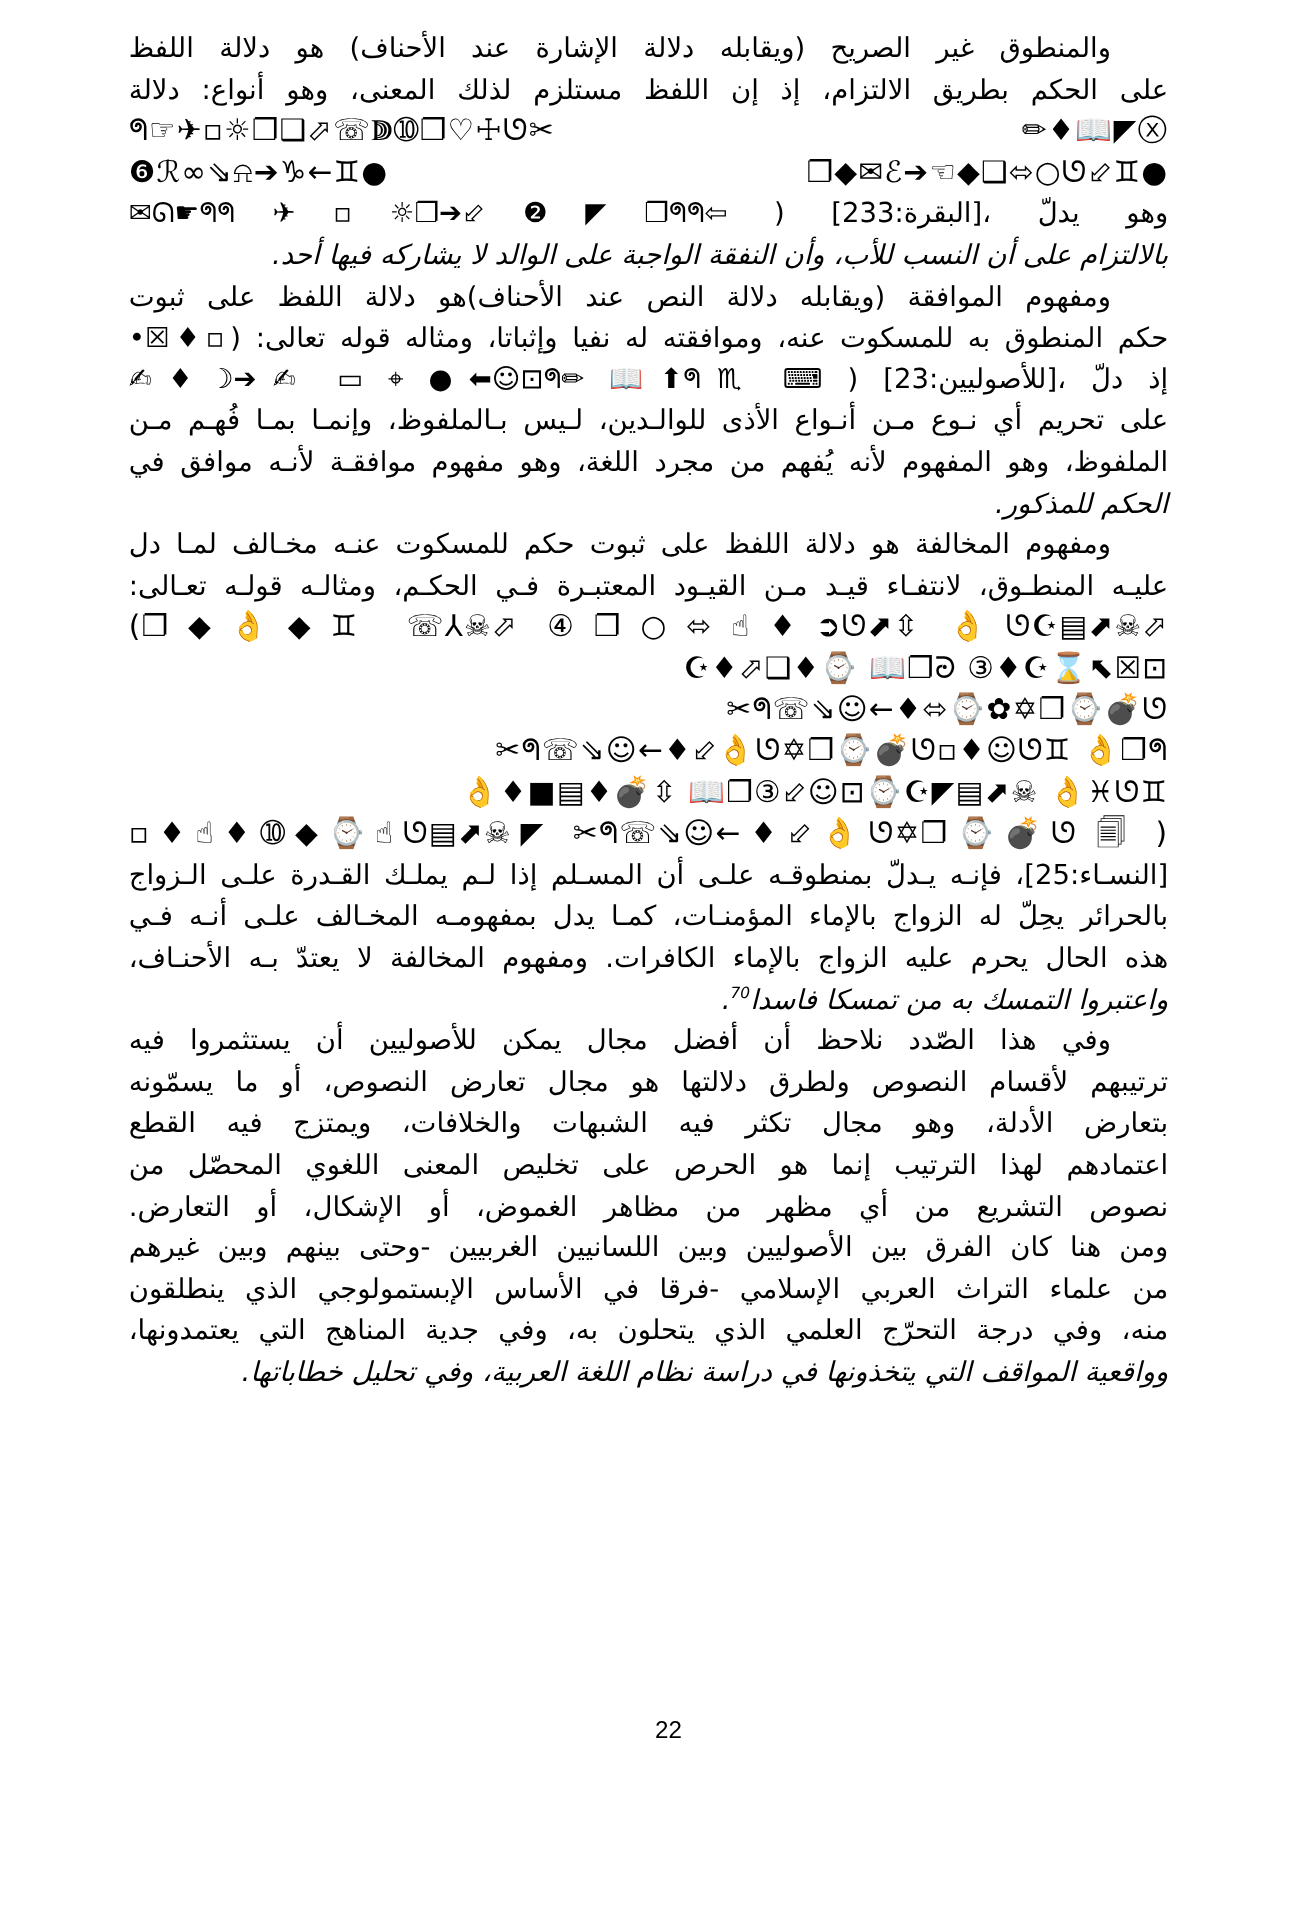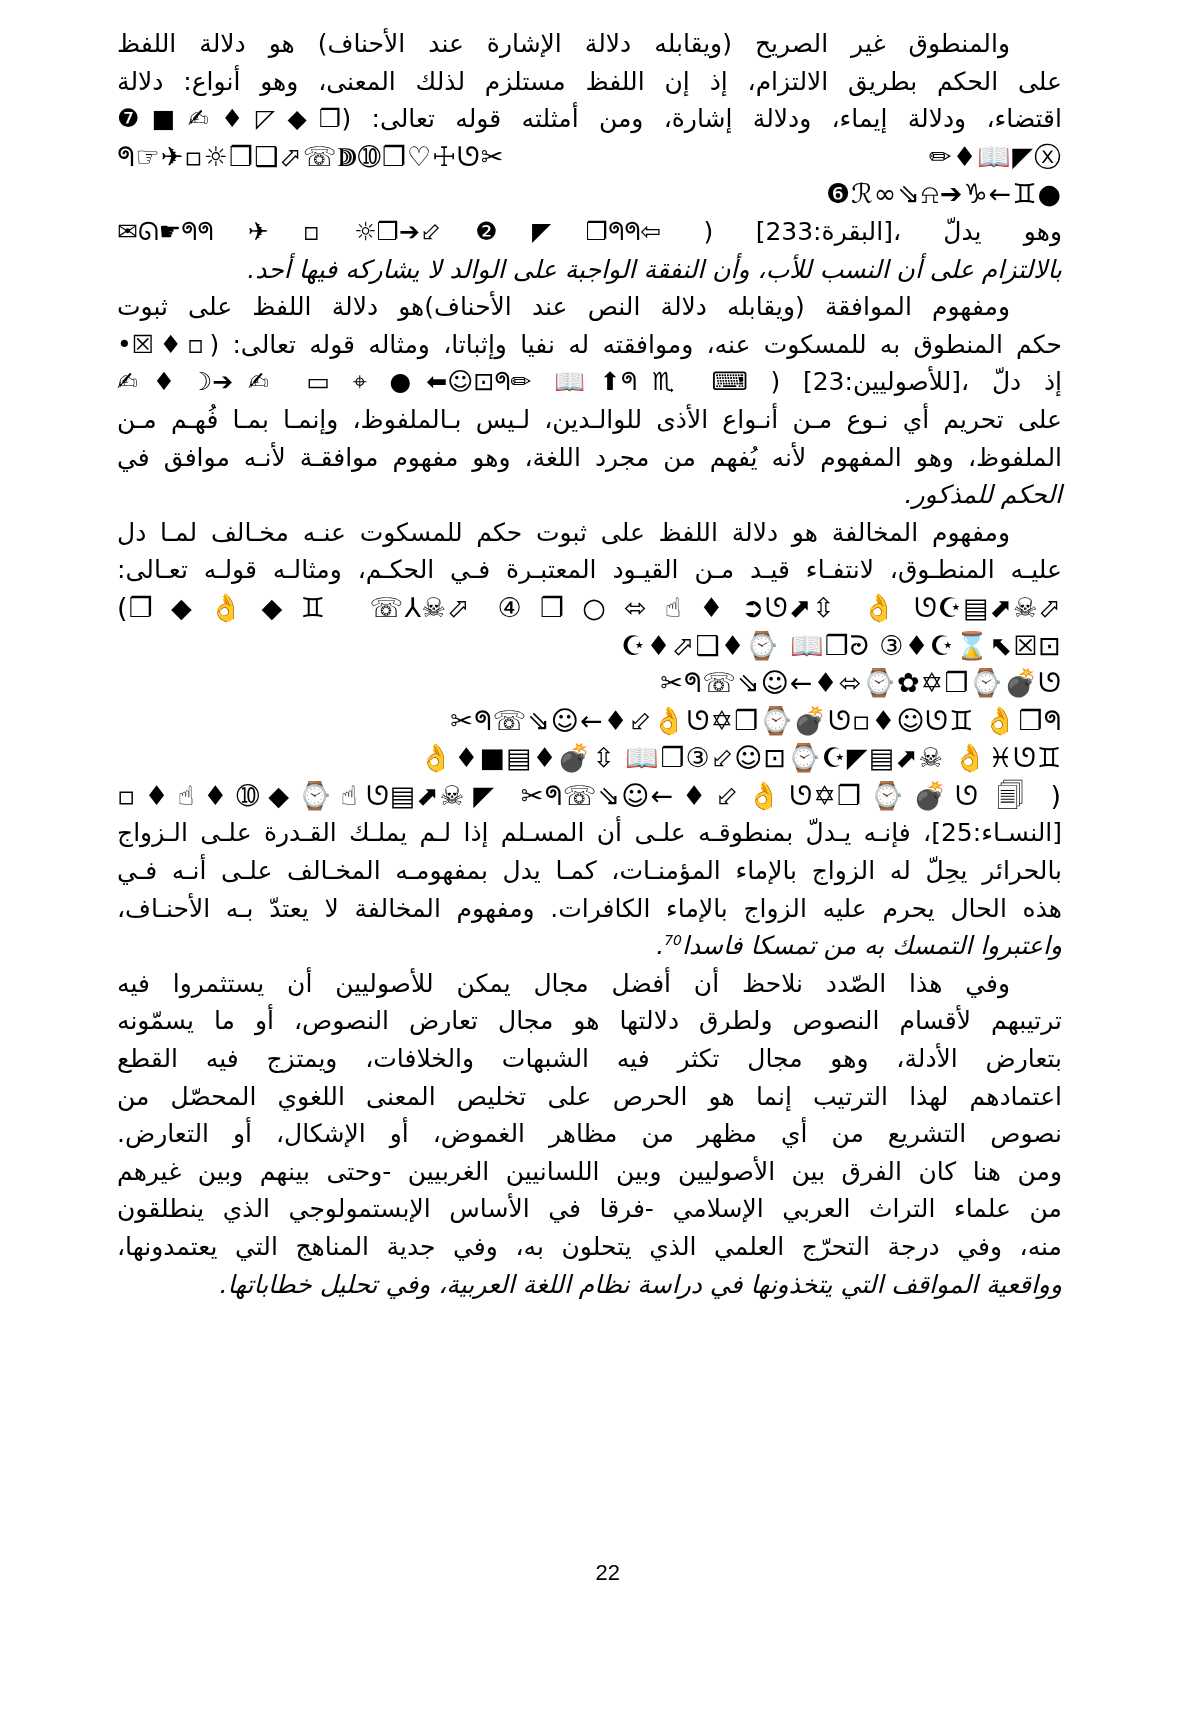--- a/index.html
+++ b/index.html
@@ -69,26 +69,26 @@
       font-size: 22px;
     }
   </style>
 </head>
 <body>
 
 <div class="page">
 
   <div class="line indent">والمنطوق غير الصريح (ويقابله دلالة الإشارة عند الأحناف) هو دلالة اللفظ</div>
   <div class="line">على الحكم بطريق الالتزام، إذ إن اللفظ مستلزم لذلك المعنى، وهو أنواع: دلالة</div>
-  <div class="line">اقتضاء، ودلالة إيماء، ودلالة إشارة، ومن أمثلته قوله تعالى: (❐◆◸♦✍■❼</div>
   <div class="line sym split">
     <span class="seg">ⓧ◤📖♦✏</span>
     <span class="seg">✂ᖗ☞✈▫☼❐❑⬀☏ↇ➉❐♡☩ᘎ</span>
   </div>
   <div class="line sym split">
+    <span class="seg">●♊⬃ℰ➔☜◆❑⬄○ᘎ✉◆❐</span>
     <span class="seg">●♊←♑➔⍾⇘∞ℛ❻</span>
   </div>
   <div class="line">✉ᘏ☛ᖗᖗ✈▫☼❐➔⬃❷◤❐ᖗᖗ⇦ ) [البقرة:233]، وهو يدلّ</div>
   <div class="line last">بالالتزام على أن النسب للأب، وأن النفقة الواجبة على الوالد لا يشاركه فيها أحد.</div>
 
   <div class="line indent">ومفهوم الموافقة (ويقابله دلالة النص عند الأحناف)هو دلالة اللفظ على ثبوت</div>
   <div class="line">حكم المنطوق به للمسكوت عنه، وموافقته له نفيا وإثباتا، ومثاله قوله تعالى: (▫♦☒•</div>
   <div class="line">✍♦☽➔✍ ▭ ⌖ ●⬅☺⊡ᖗ✏ 📖⬆ᖗ♏ ⌨ ) [للأصوليين:23]، إذ دلّ</div>
   <div class="line">على تحريم أي نـوع مـن أنـواع الأذى للوالـدين، لـيس بـالملفوظ، وإنمـا بمـا فُهـم مـن</div>
   <div class="line">الملفوظ، وهو المفهوم لأنه يُفهم من مجرد اللغة، وهو مفهوم موافقـة لأنـه موافق في</div>

